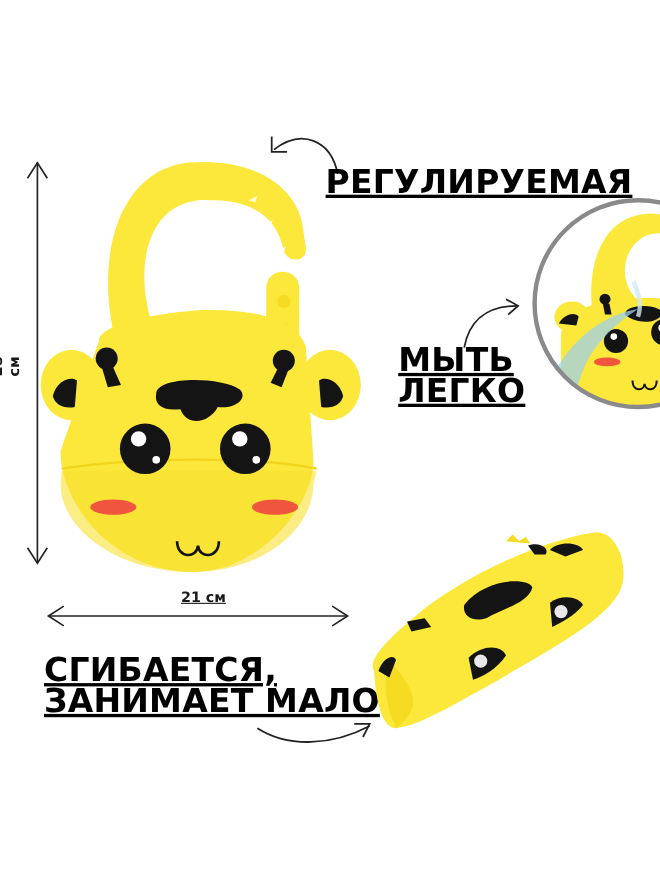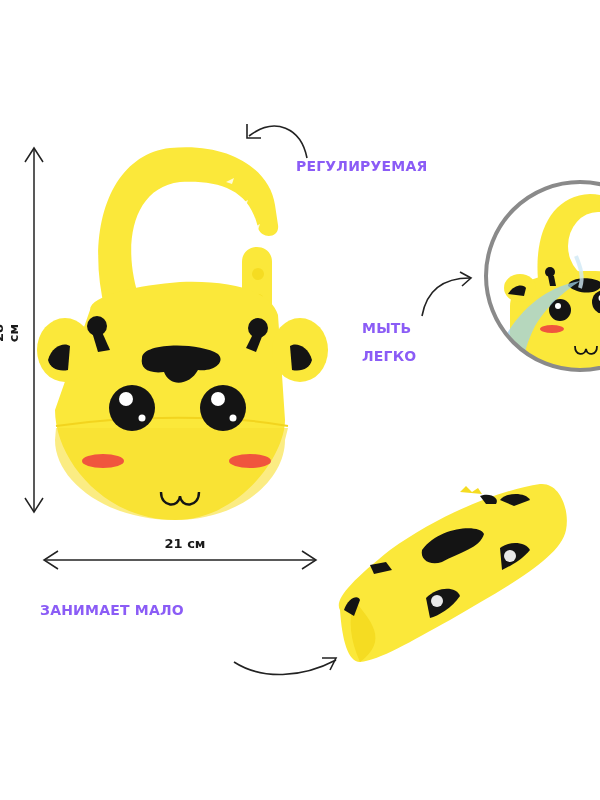--- a/index.html
+++ b/index.html
@@ -1,37 +1,37 @@
 <!DOCTYPE html>
 <html><head>
 <meta charset="utf-8">
 <style>
   html, body { margin: 0; padding: 0; background: #ffffff; }
   body { width: 600px; height: 800px; position: relative; overflow: hidden;
          font-family: "DejaVu Sans", sans-serif; color: #161616; }
   .abs { position: absolute; }
-  .headline { font-family: "DejaVu Sans", sans-serif; font-weight: 900; font-size: 14px;
-              line-height: 28px; letter-spacing: 0.2px; color: #8b5cf6; text-transform: uppercase; }
+  .headline { font-family: "DejaVu Sans", sans-serif; font-weight: 900; font-size: 30px;
+              line-height: 28px; letter-spacing: 0.2px; color: #000000; text-transform: uppercase; text-decoration: underline; }
   .headline span { display: block; }
   .dim-label { font-family: "DejaVu Sans", sans-serif; font-weight: bold; font-size: 13px; color: #1a1a1a; }
   svg { display: block; }
 </style>
 </head>
 <body>
 
 <div class="abs" style="left:10px; top:140px; width:40px; height:380px;">
   <svg width="40" height="380" viewBox="0 0 40 380">
     <line x1="24" y1="8" x2="24" y2="372" stroke="#222" stroke-width="1.5"></line>
     <polyline points="15,22 24,8 33,22" fill="none" stroke="#222" stroke-width="1.5"></polyline>
     <polyline points="15,358 24,372 33,358" fill="none" stroke="#222" stroke-width="1.5"></polyline>
   </svg>
 </div>
 <div class="abs dim-label" style="left:-14px; top:318px; width:40px; text-align:center; transform: rotate(-90deg);">28 см</div>
 
-<div class="abs dim-label" style="left:150px; top:536px; width:70px; text-align:center;">21 см</div>
+<div class="abs dim-label" style="left:150px; top:536px; width:70px; text-align:center;text-decoration:underline;">21 см</div>
 <div class="abs" style="left:40px; top:548px;">
   <svg width="280" height="24" viewBox="0 0 280 24">
     <line x1="4" y1="12" x2="276" y2="12" stroke="#222" stroke-width="1.5"></line>
     <polyline points="18,3 4,12 18,21" fill="none" stroke="#222" stroke-width="1.5"></polyline>
     <polyline points="262,3 276,12 262,21" fill="none" stroke="#222" stroke-width="1.5"></polyline>
   </svg>
 </div>
 
 <div class="abs" style="left:30px; top:110px;">
   <svg width="300" height="420" viewBox="0 0 300 420">
@@ -124,20 +124,21 @@
     <polyline points="42,2 53,8 44,16" fill="none" stroke="#222" stroke-width="1.6"></polyline>
   </svg>
 </div>
 
 <div class="abs headline" style="left:362px; top:314px;">
   <span>МЫТЬ</span>
   <span>ЛЕГКО</span>
 </div>
 
 <div class="abs headline" style="left:40px; top:596px;">
+  <span>СГИБАЕТСЯ,</span>
   <span>ЗАНИМАЕТ МАЛО</span>
 </div>
 
 <div class="abs" style="left:232px; top:650px;">
   <svg width="110" height="30" viewBox="0 0 110 30">
     <path d="M2,12 C 30,30 70,28 104,10" fill="none" stroke="#222" stroke-width="1.6"></path>
     <polyline points="90,8 104,8 98,20" fill="none" stroke="#222" stroke-width="1.6"></polyline>
   </svg>
 </div>
 

